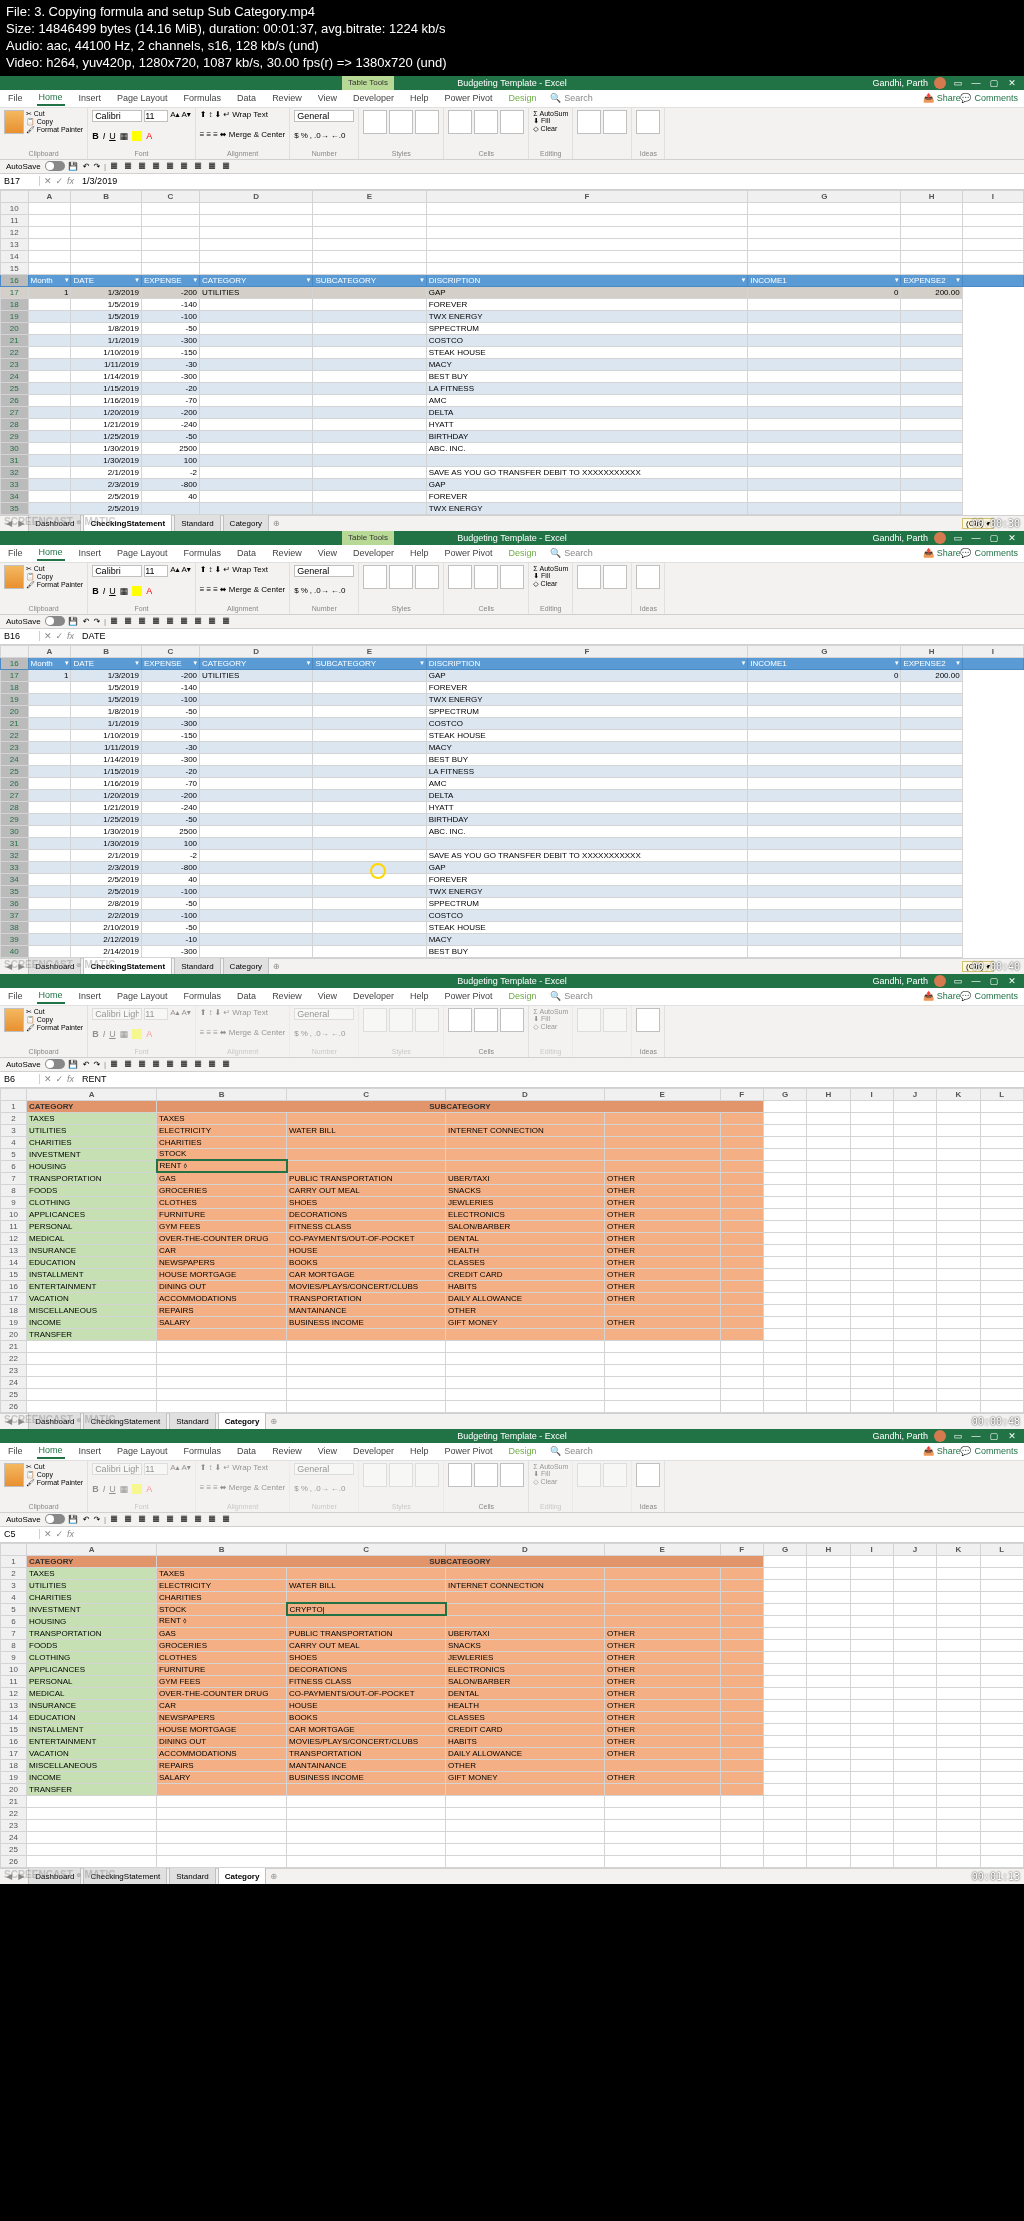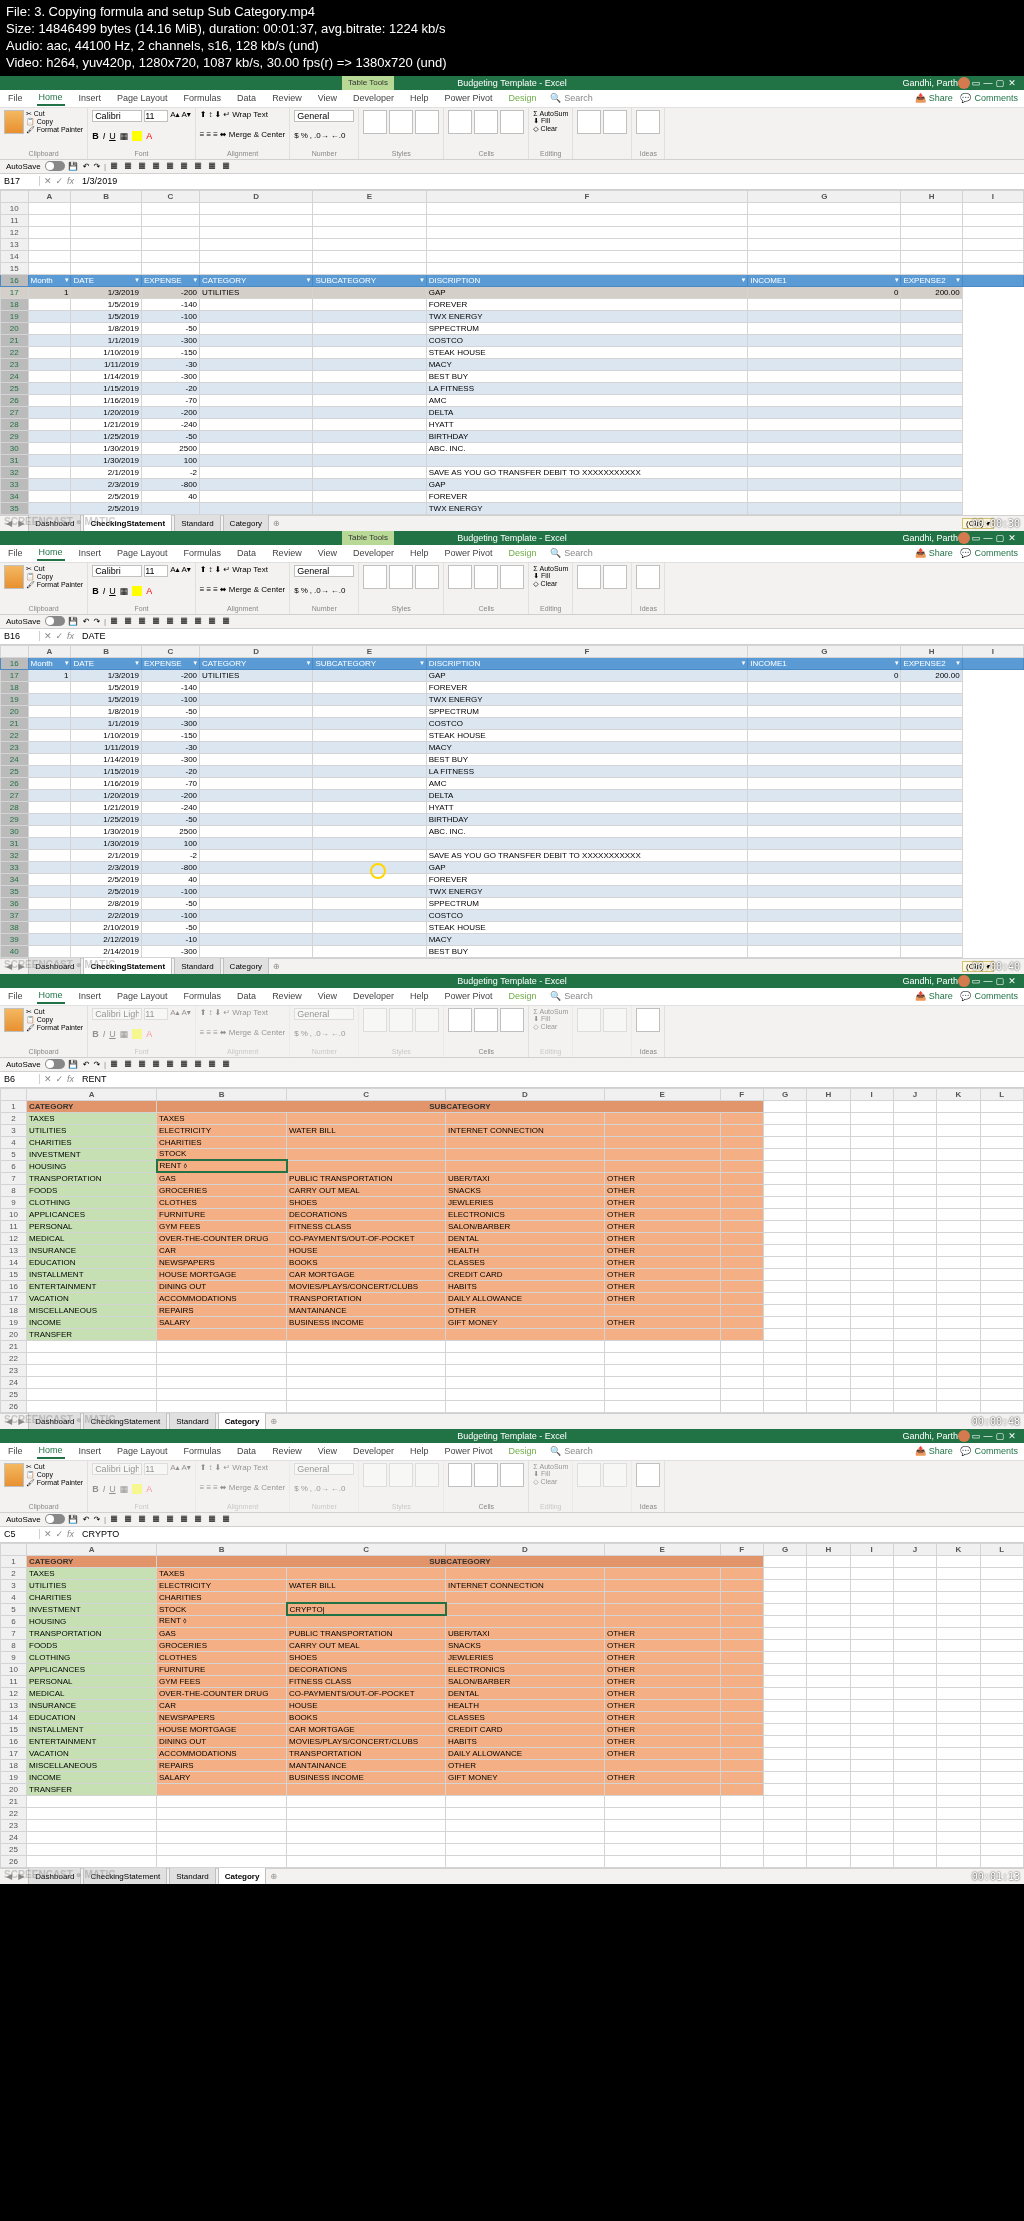--- a/index.html
+++ b/index.html
@@ -1,29 +1,29 @@
 <!DOCTYPE html>
 <html><head>
   <meta charset="utf-8">
   <style>
     * { box-sizing: border-box; margin: 0; padding: 0; font-family: 'Segoe UI', Tahoma, sans-serif; }
     body { background: #000; width: 1024px; }
     .file-info { color: #fff; font-family: 'Comic Sans MS', cursive; font-size: 13px; padding: 4px 6px; line-height: 1.3; }
     .excel-pane { width: 100%; background: #fff; font-size: 9px; position: relative; }
     .titlebar { background: #217346; color: #fff; height: 14px; display: flex; align-items: center; justify-content: space-between; padding: 0 6px; font-size: 9px; }
     .titlebar-center { position: absolute; left: 50%; transform: translateX(-50%); }
-    .titlebar-right { display: flex; align-items: center; gap: 0; }
+    .titlebar-right { display: flex; align-items: center; gap: 6px; }
     .win-btn { width: 12px; height: 10px; color: #fff; display: inline-block; text-align: center; cursor: pointer; }
     .user-badge { background: #d47a4e; border-radius: 50%; width: 12px; height: 12px; display: inline-block; }
     .tabletools { position: absolute; left: 342px; background: #b8d896; color: #333; padding: 0 6px; height: 14px; line-height: 14px; font-size: 8px; }
     .ribbon-tabs { background: #fff; height: 18px; border-bottom: 1px solid #e0e0e0; display: flex; align-items: center; padding: 0 6px; font-size: 9px; gap: 12px; }
     .ribbon-tab { color: #444; cursor: pointer; padding: 2px 2px; }
     .ribbon-tab.active { color: #217346; border-bottom: 2px solid #217346; }
     .ribbon-tab.design { color: #70ad47; }
-    .ribbon-right { margin-left: auto; display: flex; gap: 8px; }
+    .ribbon-right { margin-left: auto; display: flex; }
     .share-btn { color: #217346; }
     .comments-btn { color: #217346; }
     .ribbon-body { background: #f3f2f1; height: 52px; border-bottom: 1px solid #d0d0d0; display: flex; font-size: 8px; }
     .ribbon-group { border-right: 1px solid #e0e0e0; padding: 2px 4px; display: flex; flex-direction: column; justify-content: space-between; position: relative; }
     .group-label { font-size: 7px; color: #888; text-align: center; }
     .paste-icon { width: 20px; height: 24px; background: linear-gradient(#f4b860, #e89030); border: 1px solid #c0c0c0; display: inline-block; }
     .font-select { font-size: 9px; background: #fff; border: 1px solid #c0c0c0; padding: 0 2px; width: 50px; }
     .size-sel { width: 24px; font-size: 9px; background: #fff; border: 1px solid #c0c0c0; }
     .btn-row { display: flex; gap: 2px; align-items: flex-start; }
     .autosave-bar { background: #f3f2f1; height: 14px; border-bottom: 1px solid #d0d0d0; display: flex; align-items: center; padding: 0 6px; gap: 4px; font-size: 8px; }
@@ -1761,21 +1761,20 @@
     <span class="qat-icon">▦</span>
     <span class="qat-icon">▦</span>
   </div>
     <div class="formula-bar">
     <div class="name-box">C5</div>
     <div class="fx-btns">
       <span>✕</span>
       <span>✓</span>
       <span><i>fx</i></span>
     </div>
-    <div class="formula-input">CRYPTO</div>
   </div>
     <div class="sheet-area" style="position:relative">
       <table class="grid">
           <colgroup>
             <col style="width:18px">
             <col style="width:90px">
             <col style="width:90px">
             <col style="width:110px">
             <col style="width:110px">
             <col style="width:80px">

